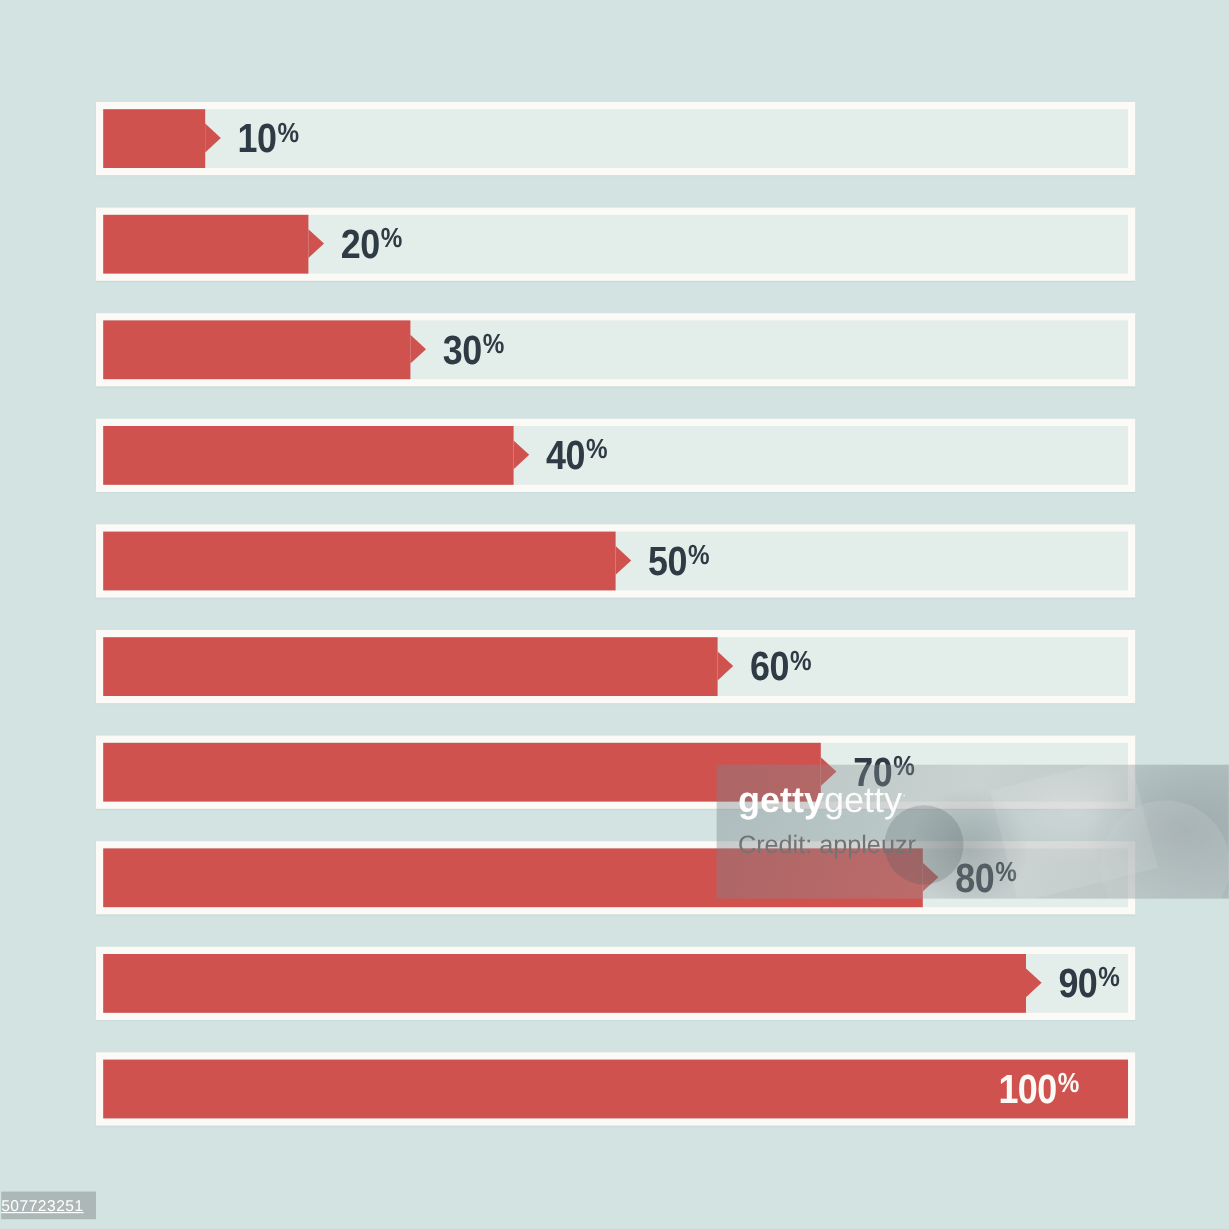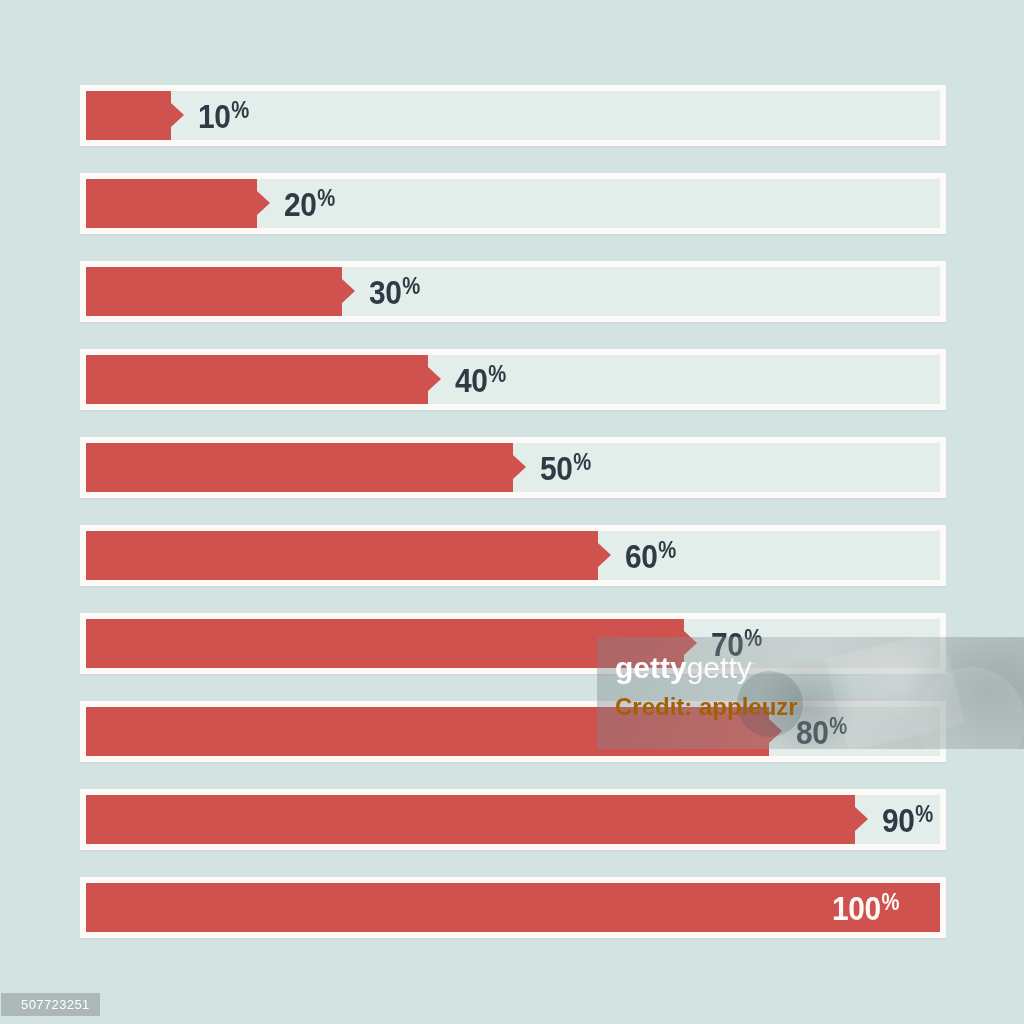--- a/index.html
+++ b/index.html
@@ -169,38 +169,39 @@
     white-space: nowrap;
   }
   #watermark .wm-getty b { font-weight: bold; }
   #watermark .wm-getty i { font-style: normal; font-weight: normal; opacity: 0.93; }
   #watermark .wm-getty sup {
     font-size: 11px;
     vertical-align: super;
     opacity: 0.85;
   }
   #watermark .wm-credit {
-    font-size: 24px;
-    font-weight: bold;
-    color: #a16207;
+    font-size: 21px;
+    font-weight: normal;
+    color: #737373;
     white-space: nowrap;
     margin-top: 7px;
   }
 
   
   #asset-id {
     position: absolute;
     left: 0;
     bottom: 8px;
-    padding: 4px 10px 4px 20px;
+    padding: 4px 10px 4px 0;
     background: rgba(140,150,150,0.55);
     color: #ffffff;
     font-family: "Liberation Sans", sans-serif;
     font-size: 13px;
     letter-spacing: 0.4px;
+    text-decoration: underline;
   }
 </style>
 </head>
 <body>
 
 <div id="stage">
 
   <div id="chart">
       <div class="bar-row">
         <div class="track-frame">

